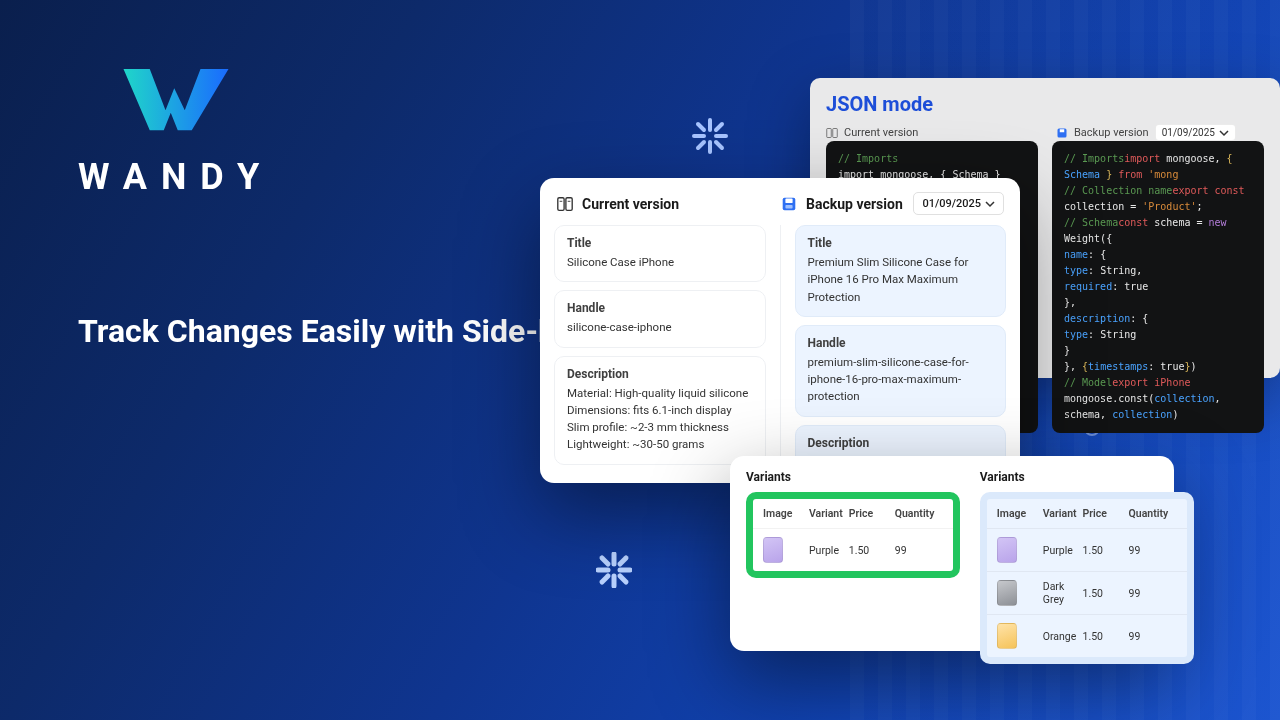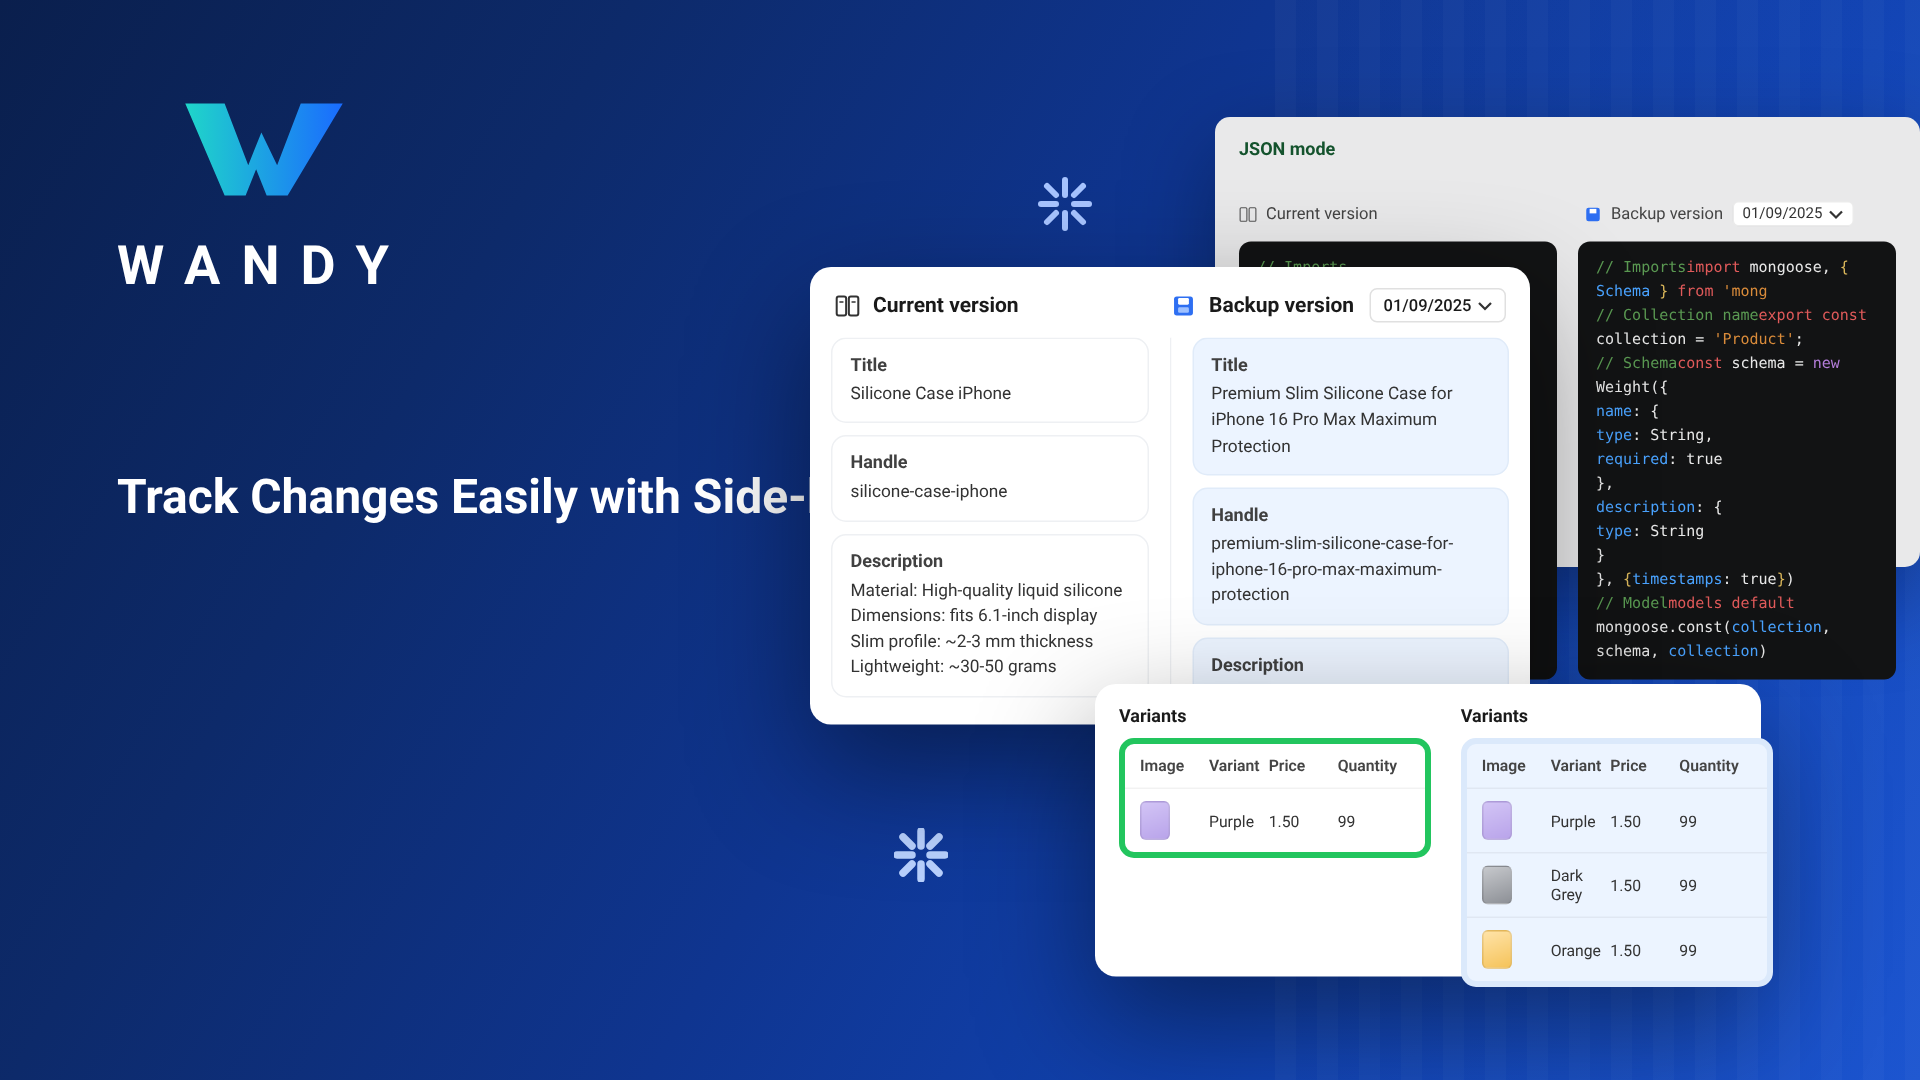--- a/index.html
+++ b/index.html
@@ -21,28 +21,28 @@
 .asterisk { position: absolute; }
 .asterisk svg { width: 36px; height: 36px; }
 .circle-icon { position: absolute; right: 180px; top: 420px; width: 16px; height: 16px; border: 2px solid rgba(200,220,255,0.5); border-radius: 50%; }
 
 
 .json-card {
   position: absolute; top: 78px; left: 810px; width: 470px; height: 300px;
   background: #e9e9ea; border-radius: 10px; padding: 14px 16px;
   box-shadow: 0 20px 60px rgba(0,0,0,0.35);
 }
-.json-card .title { font-size: 12px; font-weight: 700; margin-bottom: 28px; color: #14532d; }
+.json-card .title { font-size: 20px; font-weight: 700; margin-bottom: 8px; color: #1d4ed8; }
 .json-head-row { display: flex; gap: 22px; align-items: center; font-size: 11px; }
 .json-head-row .hcol { flex: 1; display: flex; align-items: center; gap: 6px; color: #444; }
 .json-head-row .hcol:first-child .ico { color: #555; }
 .json-head-row .hcol .ico { width: 12px; height: 12px; }
 .json-head-row .blue-ico { color: #2e6ff2; }
 .json-date { display: flex; align-items: center; gap: 4px; font-size: 10px; color: #333; border:1px solid rgba(0,0,0,0.08); padding:2px 6px; border-radius:4px; background:#fff; cursor:pointer; }
-.code-row { display: flex; gap: 14px; margin-top: 10px; }
+.code-row { display: flex; gap: 14px; }
 .code-pane { flex: 1; background: #121314; border-radius: 8px; padding: 10px 12px; font-family: ui-monospace, Menlo, monospace; font-size: 10px; line-height: 1.6; color: #ddd; min-height: 200px; overflow: hidden; }
 .c-green { color: #5a9952; } .c-red { color: #e05a5a; } .c-blue { color: #4aa3ff; } .c-yellow { color: #d9b65a; } .c-purple { color: #b37dd9; } .c-orange { color: #d98b3a; } .c-white { color: #e8e8e8; }
 
 
 .main-card {
   position: absolute; top: 178px; left: 540px; width: 480px; height: 305px;
   background: #fff; border-radius: 14px; box-shadow: 0 30px 80px rgba(0,0,0,0.45);
   overflow: hidden; display: flex; flex-direction: column;
 }
 .main-head { display: flex; padding: 14px 16px 10px; gap: 0; }
@@ -63,21 +63,21 @@
 .field .val { font-size: 11.5px; color: #333; line-height: 1.5; white-space: pre-line; }
 
 
 .var-card {
   position: absolute; top: 456px; left: 730px; width: 444px; height: 195px;
   background: #fff; border-radius: 14px; box-shadow: 0 30px 80px rgba(0,0,0,0.45);
   display: flex; gap: 20px; padding: 14px 16px;
 }
 .var-col { flex: 1; }
 .var-col .vtitle { font-size: 12px; font-weight: 700; margin-bottom: 8px; color: #1a1a1a; }
-.var-table { border: 4px solid #22c55e; border-radius: 10px; overflow: hidden; }
+.var-table { border: 7px solid #22c55e; border-radius: 10px; overflow: hidden; }
 .var-table.hl { background: #ecf4ff; border-color: #dbe9fb; }
 .var-table .thead, .var-table .trow { display: grid; grid-template-columns: 40px 1fr 40px 48px; gap: 6px; padding: 8px 10px; font-size: 10.5px; align-items: center; }
 .var-table .thead { font-weight: 600; color: #444; }
 .var-table .trow { border-top: 1px solid rgba(0,0,0,0.05); color: #333; }
 .swatch { width: 20px; height: 26px; border-radius: 4px; border: 1px solid rgba(0,0,0,0.08); }
 .sw-purple { background: linear-gradient(160deg,#d2c4f5,#b9a4ea); }
 .sw-grey { background: linear-gradient(160deg,#c6c8cc,#8d9096); }
 .sw-orange { background: linear-gradient(160deg,#ffe3a8,#f5c35a); }
 </style>
 </head>
@@ -168,21 +168,21 @@
         <div><span class="c-green">// Collection name</span><span class="c-red">export const </span><span class="c-white">collection = </span><span class="c-orange">'Product'</span><span class="c-white">;</span></div>
         <div><span class="c-green">// Schema</span><span class="c-red">const </span><span class="c-white">schema = </span><span class="c-purple">new</span><span class="c-white"> Weight({</span></div>
         <div><span class="c-blue">  name</span><span class="c-white">: {</span></div>
         <div><span class="c-blue">    type</span><span class="c-white">: String,</span></div>
         <div><span class="c-blue">    required</span><span class="c-white">: true</span></div>
         <div><span class="c-white">  },</span></div>
         <div><span class="c-blue">  description</span><span class="c-white">: {</span></div>
         <div><span class="c-blue">    type</span><span class="c-white">: String</span></div>
         <div><span class="c-white">  }</span></div>
         <div><span class="c-white">}, </span><span class="c-yellow">{</span><span class="c-blue">timestamps</span><span class="c-white">: true</span><span class="c-yellow">}</span><span class="c-white">)</span></div>
-        <div><span class="c-green">// Model</span><span class="c-red">models default </span><span class="c-white">mongoose.const(</span><span class="c-blue">collection</span><span class="c-white">,</span></div>
+        <div><span class="c-green">// Model</span><span class="c-red">export iPhone </span><span class="c-white">mongoose.const(</span><span class="c-blue">collection</span><span class="c-white">,</span></div>
         <div><span class="c-white">schema, </span><span class="c-blue">collection</span><span class="c-white">)</span></div>
       </div>
   </div>
 </div>
 
 <div class="main-card">
   <div class="main-head">
     <div class="col current">
       <svg class="book-ico" viewBox="0 0 20 20">
           <rect x="2" y="3" width="7" height="14" rx="1.5" fill="none" stroke="#333" stroke-width="1.5"></rect>

